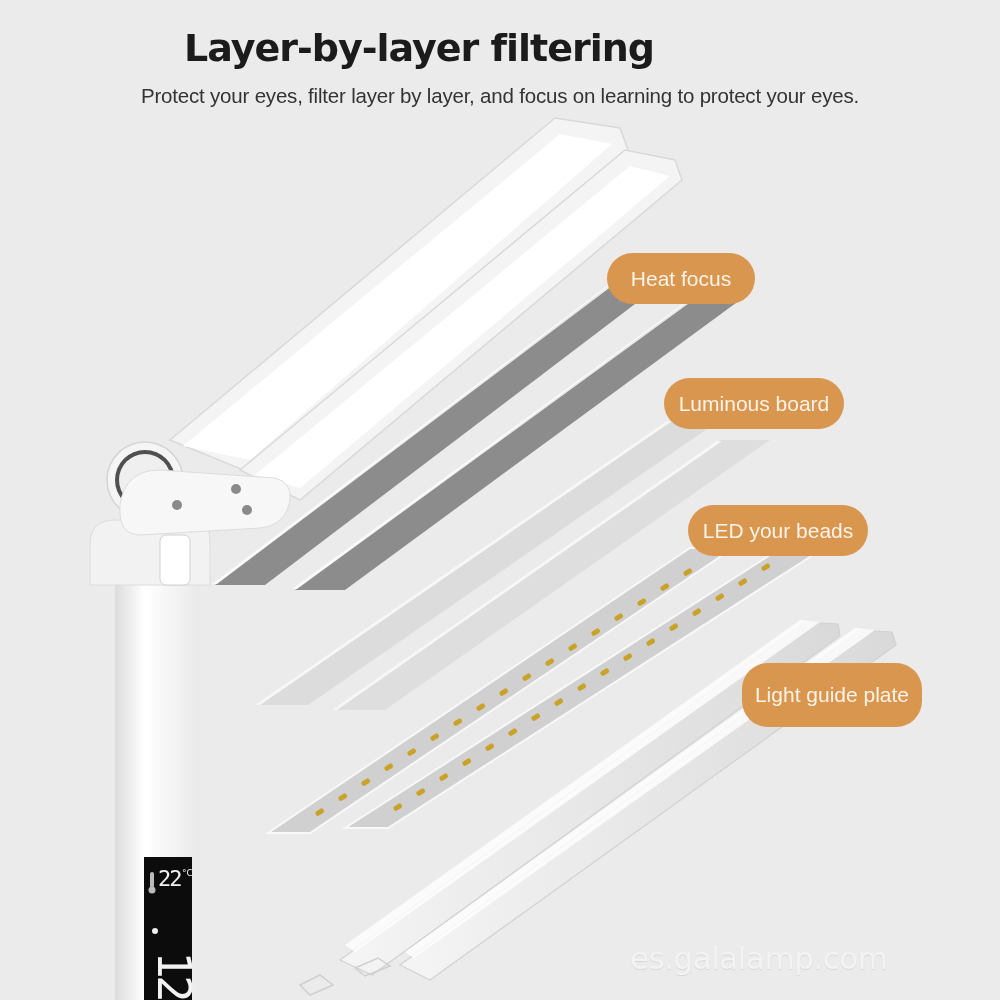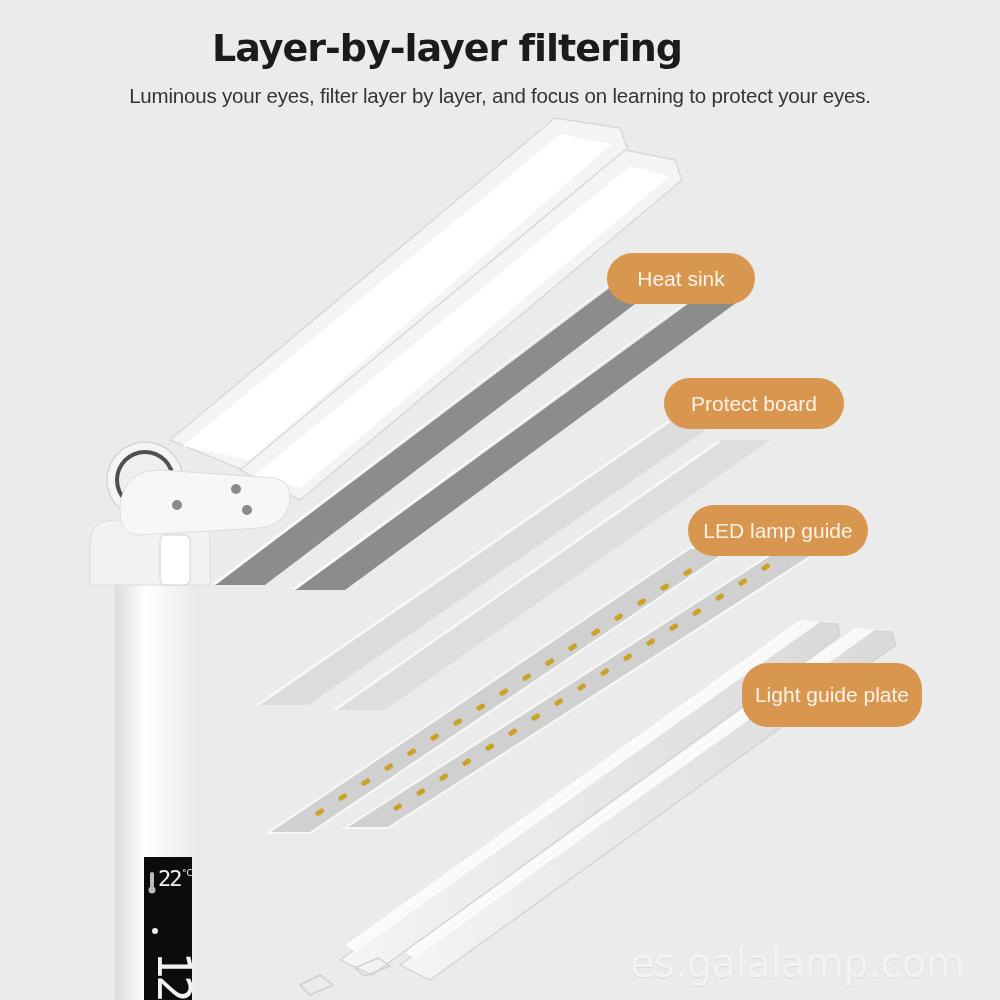--- a/index.html
+++ b/index.html
@@ -1,31 +1,31 @@
 <!DOCTYPE html>
 <html><head>
 <meta charset="utf-8">
 <style>
   html, body { margin:0; padding:0; }
   body { width:1000px; height:1000px; overflow:hidden; background:#ebebeb; position:relative; font-family:"Liberation Sans", sans-serif; }
-  .title { position:absolute; left:0; top:26px; width:838px; text-align:center; font-family:"DejaVu Sans", sans-serif; font-weight:bold; font-size:38px; color:#1b1b1b; letter-spacing:-1px;margin-left:28px; }
+  .title { position:absolute; left:0; top:26px; width:838px; text-align:center; font-family:"DejaVu Sans", sans-serif; font-weight:bold; font-size:38px; color:#1b1b1b; letter-spacing:-1px; }
   .subtitle { position:absolute; left:0; top:84px; width:1000px; text-align:center; font-family:"Liberation Sans", sans-serif; font-size:20.5px; color:#333; letter-spacing:-0.2px; }
   svg.scene { position:absolute; left:0; top:0; }
   .pill { position:absolute; background:#d9964f; color:#fbf3e8; border-radius:26px; font-family:"Liberation Sans", sans-serif; font-size:21px; display:flex; align-items:center; justify-content:center; white-space:nowrap; }
-  .watermark { position:absolute; left:630px; top:940px; font-family:"DejaVu Sans", sans-serif; font-size:40px; color:#f3f3f3; text-shadow:0 1px 1px #d6d6d6; letter-spacing:-0.5px; }
+  .watermark { position:absolute; left:630px; top:940px; font-family:"DejaVu Sans", sans-serif; font-size:31px; color:#f3f3f3; text-shadow:0 1px 1px #d6d6d6; letter-spacing:-0.5px; }
   .display { position:absolute; left:144px; top:857px; width:48px; height:143px; background:#0c0c0c; }
   .temp { position:absolute; left:158px; top:866px; font-family:"DejaVu Sans Mono", monospace; font-size:22px; color:#f2f2f2; letter-spacing:-2px; }
   .temp-unit { position:absolute; left:182px; top:868px; font-family:"DejaVu Sans", sans-serif; font-size:9px; color:#f2f2f2; }
   .clock { position:absolute; left:150px; top:948px; font-family:"DejaVu Sans Mono", monospace; font-size:46px; color:#f2f2f2; transform:rotate(90deg); transform-origin:center; letter-spacing:-4px; }
 </style>
 </head>
 <body>
 
 <div class="title">Layer-by-layer filtering</div>
-<div class="subtitle">Luminous your eyes, filter layer by layer, and focus on learning to protect your eyes.</div>
+<div class="subtitle">Protect your eyes, filter layer by layer, and focus on learning to protect your eyes.</div>
 
 <svg class="scene" width="1000" height="1000" viewBox="0 0 1000 1000">
   <defs>
     <linearGradient id="pole" x1="0" x2="1" y1="0" y2="0">
       <stop offset="0" stop-color="#dcdcdc"></stop>
       <stop offset="0.35" stop-color="#ffffff"></stop>
       <stop offset="1" stop-color="#e9e9e9"></stop>
     </linearGradient>
     <linearGradient id="guide" x1="0" x2="1" y1="0" y2="0">
       <stop offset="0" stop-color="#f6f6f6"></stop>
@@ -123,18 +123,18 @@
 <div class="display"></div>
 <svg style="position:absolute;left:148px;top:872px" width="8" height="22">
   <rect x="2" y="0" width="4" height="16" rx="2" fill="#bbbbbb"></rect>
   <circle cx="4" cy="18" r="3.5" fill="#bbbbbb"></circle>
 </svg>
 <div class="temp">22</div>
 <div class="temp-unit">°C</div>
 <div style="position:absolute;left:152px;top:928px;width:6px;height:6px;border-radius:3px;background:#eeeeee"></div>
 <div class="clock">12</div>
 
-<div class="pill" style="left:607px;top:253px;width:148px;height:51px">Heat sink</div>
-<div class="pill" style="left:664px;top:378px;width:180px;height:51px">Protect board</div>
-<div class="pill" style="left:688px;top:505px;width:180px;height:51px">LED lamp guide</div>
+<div class="pill" style="left:607px;top:253px;width:148px;height:51px">Heat focus</div>
+<div class="pill" style="left:664px;top:378px;width:180px;height:51px">Luminous board</div>
+<div class="pill" style="left:688px;top:505px;width:180px;height:51px">LED your beads</div>
 <div class="pill" style="left:742px;top:663px;width:180px;height:64px">Light guide plate</div>
 
 <div class="watermark">es.galalamp.com</div>
 
 </body></html>

